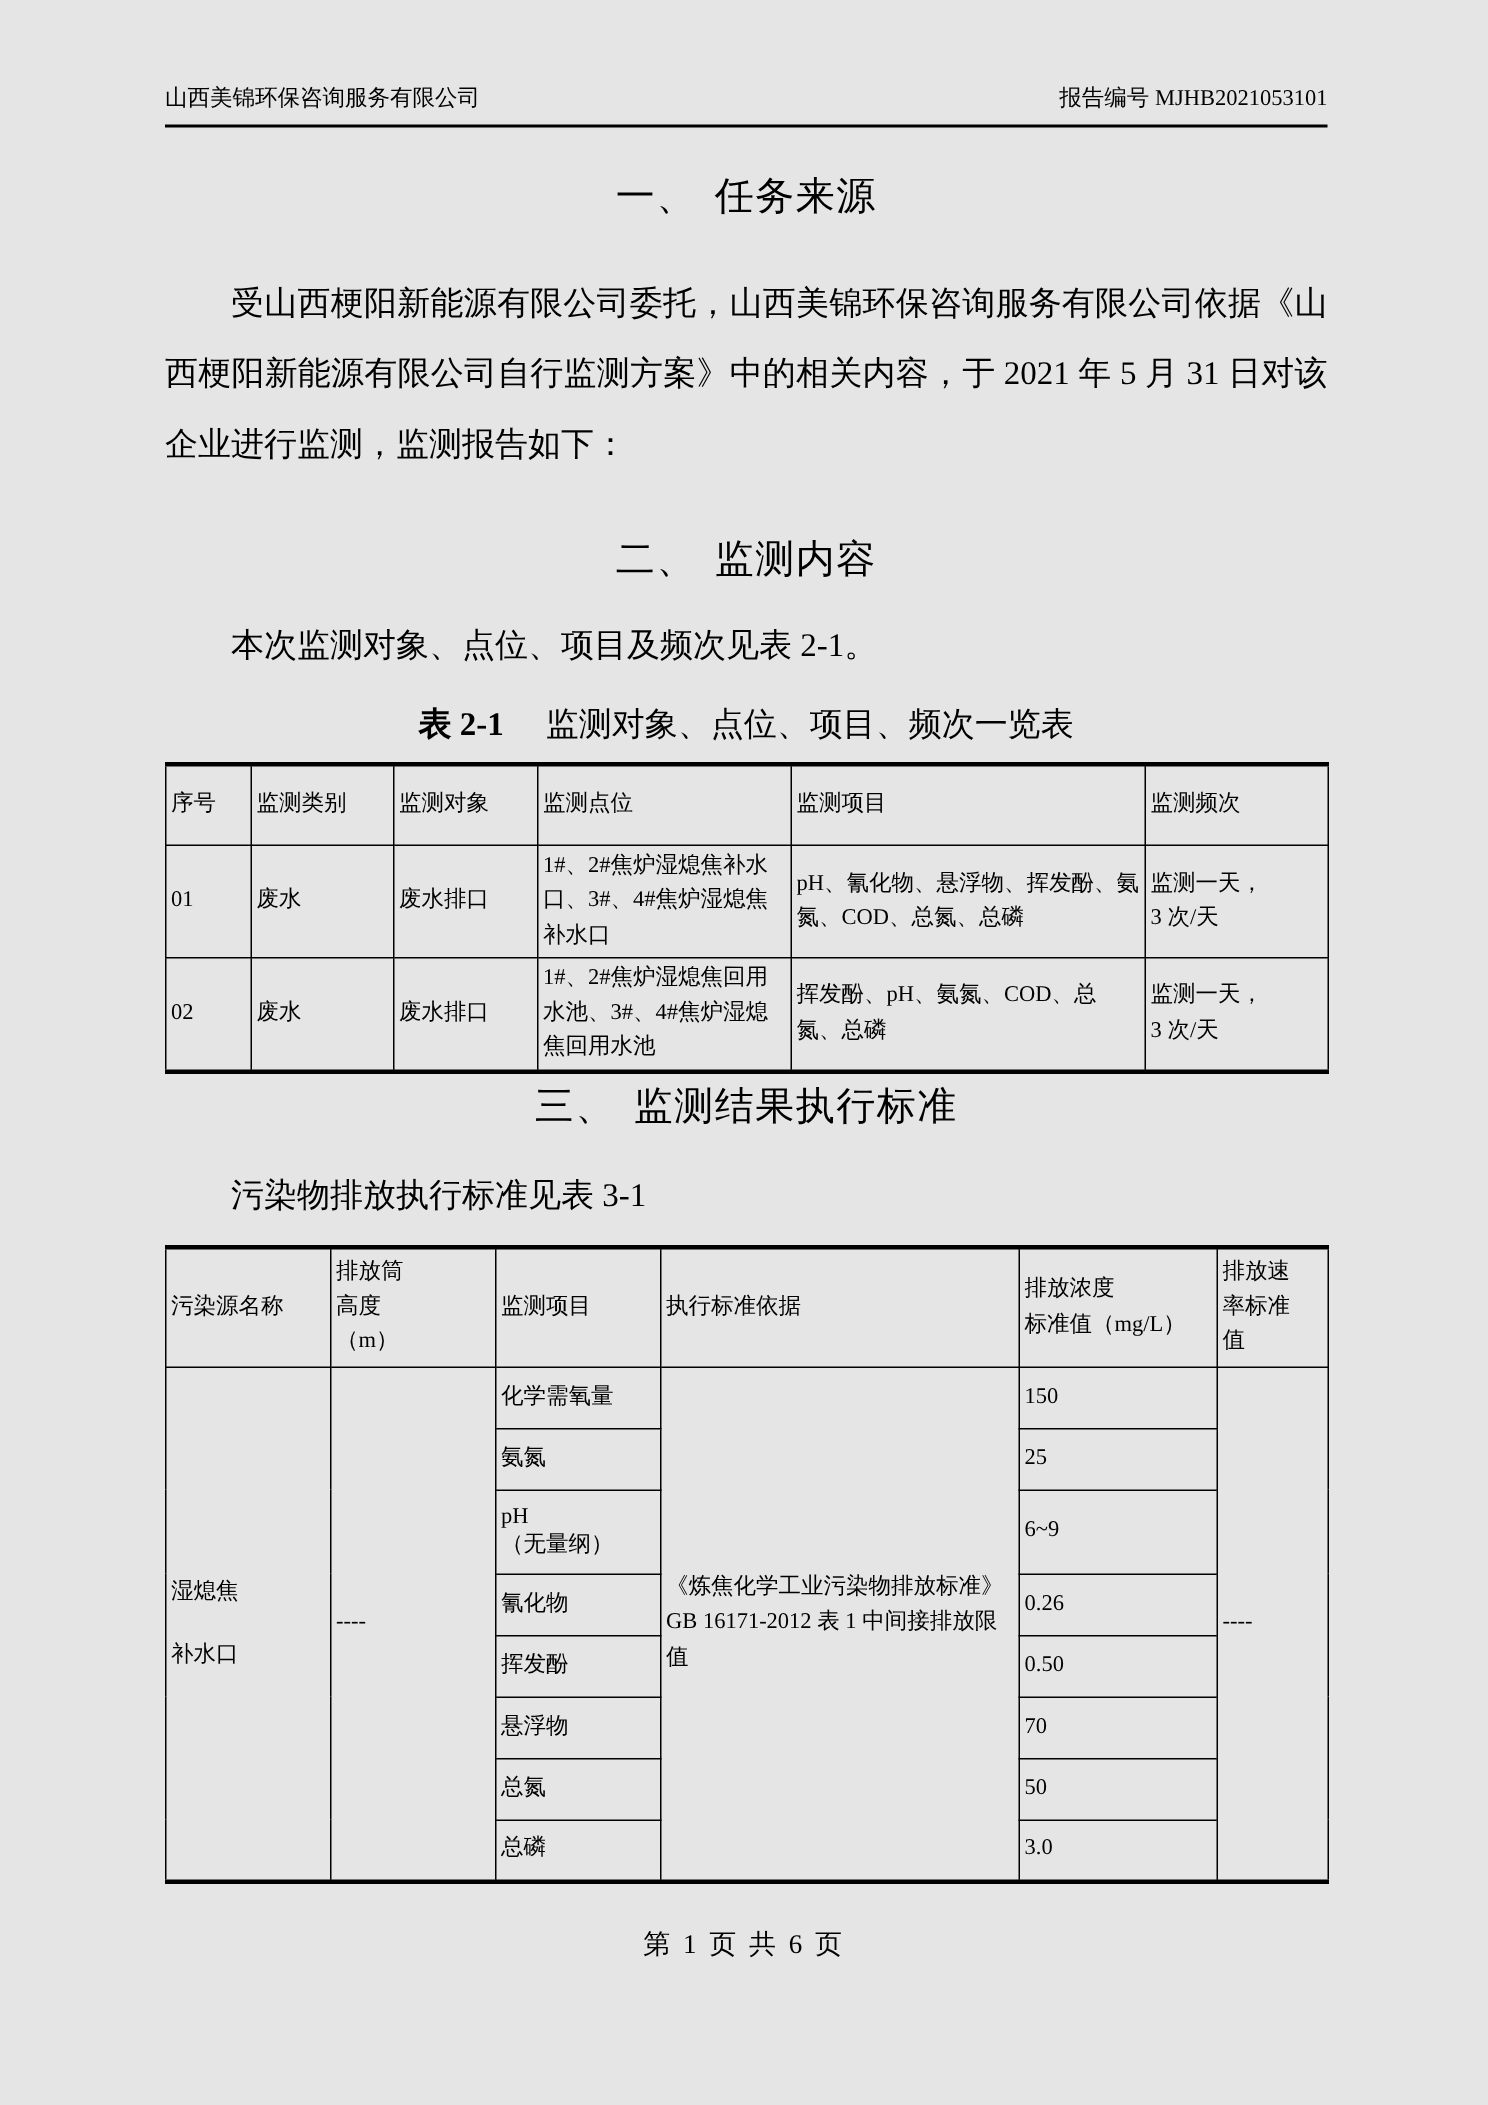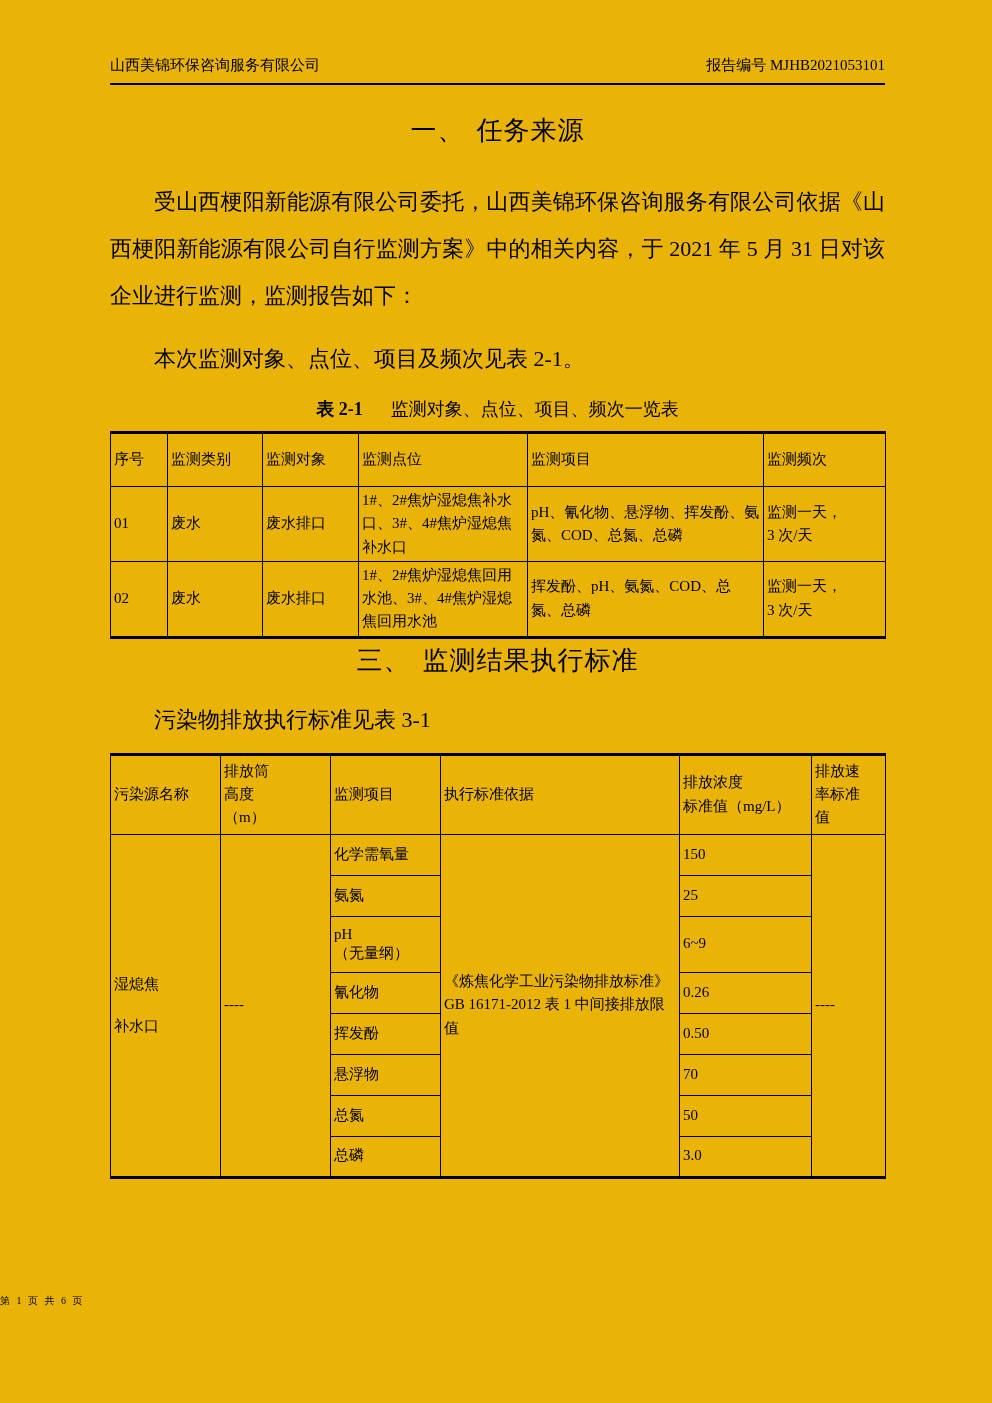--- a/index.html
+++ b/index.html
@@ -2,21 +2,21 @@
 <html><head>
 <meta charset="utf-8">
 <style>
   html, body { margin: 0; padding: 0; background: #ffffff; }
   .page {
     position: relative;
     width: 992px;
     height: 1403px;
     box-sizing: border-box;
     padding: 56px 107px 0 110px;
-    background: #eab308;
+    background: #e5e5e5;
     color: #000000;
     font-family: "Liberation Serif", "DejaVu Serif", serif;
     overflow: hidden;
   }
   
   .doc-header {
     display: flex;
     justify-content: space-between;
     align-items: flex-end;
     font-size: 15px;
@@ -36,21 +36,21 @@
     font-size: 22px;
     line-height: 47px;
     text-align: justify;
     text-indent: 44px;
     margin: 12px 0 0 0;
   }
   .p-tight { margin-top: 30px; }
   
   .tbl-caption {
     text-align: center;
-    font-size: 18px;
+    font-size: 22px;
     margin-top: 15px;
   }
   .tbl-caption .cap-label { font-weight: bold; margin-right: 28px; }
   
   table.doc-table {
     border-collapse: collapse;
     table-layout: fixed;
     width: 775px;
     margin-top: 10px;
     border-top: 3px solid #000;
@@ -67,41 +67,44 @@
     line-height: 1.55;
   }
   .pre { white-space: pre-line; }
   .small-cell { font-size: 15.5px; line-height: 1.5; }
   .t31 td { font-size: 16.5px; }
   .t31 .src-cell { line-height: 2.8; }
   .footer {
     position: absolute;
     left: 0; right: 0;
     bottom: 95px;
-    text-align: left;
-    font-size: 10px;
+    text-align: center;
+    font-size: 18px;
     letter-spacing: 2px;
   }
 </style>
 </head>
 <body>
 
 <div class="page">
 
   <div class="doc-header">
     <span>山西美锦环保咨询服务有限公司</span>
     <span>报告编号 MJHB2021053101</span>
   </div>
 
   <h1 class="sec-heading">
     <span class="h-num">一、</span><span>任务来源</span>
   </h1>
 
   <p class="body-p p-tight">受山西梗阳新能源有限公司委托，山西美锦环保咨询服务有限公司依据《山西梗阳新能源有限公司自行监测方案》中的相关内容，于 2021 年 5 月 31 日对该企业进行监测，监测报告如下：</p>
 
+  <h1 class="sec-heading" style="margin-top:36px">
+    <span class="h-num">二、</span><span>监测内容</span>
+  </h1>
 
   <p class="body-p" style="margin-top:16px">本次监测对象、点位、项目及频次见表 2-1。</p>
 
   <div class="tbl-caption">
     <span class="cap-label">表 2-1</span><span>监测对象、点位、项目、频次一览表</span>
   </div>
 
   <table class="doc-table">
     <colgroup>
       <col style="width:57px">

